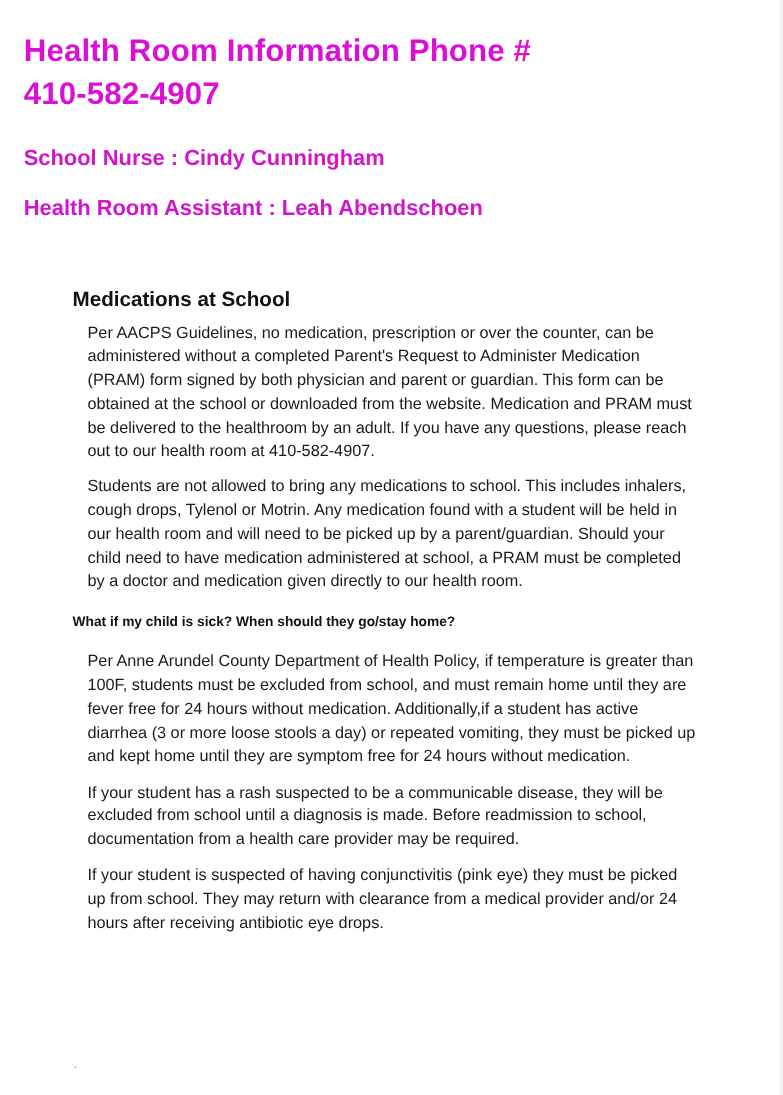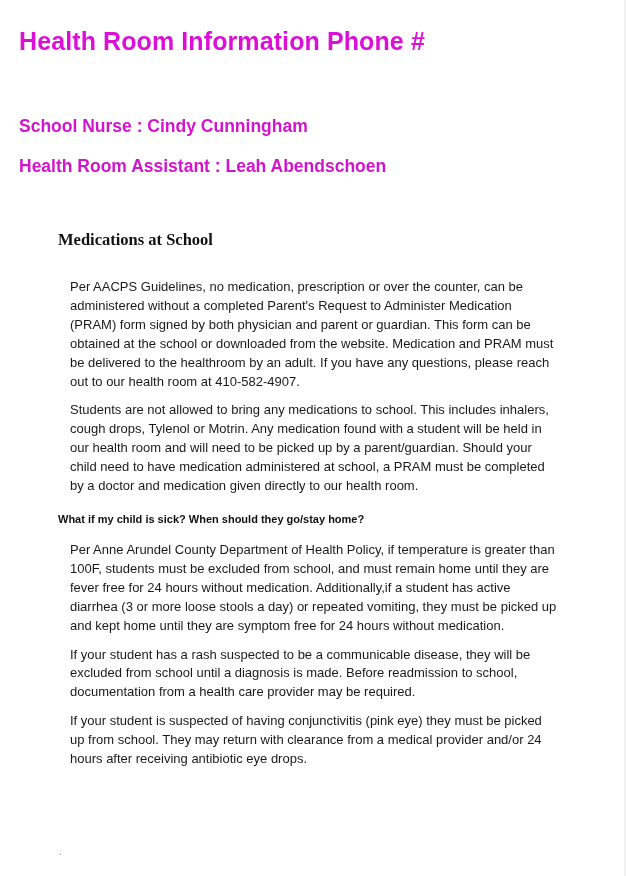--- a/index.html
+++ b/index.html
@@ -20,37 +20,38 @@
       margin: 0; color: #d214cc; font-weight: bold; font-size: 17.5px;
       position: absolute; left: 0; white-space: nowrap;
     }
     .staff.nurse { top: 92px; }
     .staff.assistant { top: 132px; }
 
     .content { position: absolute; left: 58px; top: 229px; width: 500px; color: #111; }
     .section-heading {
       margin: 0; font-weight: bold; font-size: 16.5px; line-height: 22px; color: #111;
     }
-    .section-heading.h1 { margin-bottom: 27px; font-family: Liberation Serif, serif; }
+    .section-heading.h1 { margin-bottom: 6px; }
     .section-heading.h2 { font-size: 11px; line-height: 25px; margin-top: 11px; margin-bottom: 9px; }
     .para {
       margin: 0 0 10px 12px; font-size: 13px; line-height: 18.9px; color: #1a1a1a;
     }
     .trail-dot {
       position: absolute; left: 59px; top: 846px; font-size: 10px; color: #888;
     }
   </style>
 </head>
 <body>
 
 <div class="right-edge"></div>
 
 <div class="header">
   <h1 class="title">
     <span>Health Room Information Phone #</span><br>
+    <span>410-582-4907</span>
   </h1>
   <p class="staff assistant">Health Room Assistant : Leah Abendschoen</p>
   <p class="staff nurse">School Nurse : Cindy Cunningham</p>
 </div>
 
 <div class="content">
   <section>
     <h2 class="section-heading h1">Medications at School</h2>
     <p class="para">Per AACPS Guidelines, no medication, prescription or over the counter, can be administered without a completed Parent's Request to Administer Medication (PRAM) form signed by both physician and parent or guardian. This form can be obtained at the school or downloaded from the website. Medication and PRAM must be delivered to the healthroom by an adult.  If you have any questions, please reach out to our health room at 410-582-4907.</p>
     <p class="para">Students are not allowed to bring any medications to school. This includes inhalers, cough drops, Tylenol or Motrin. Any medication found with a student will be held in our health room and will need to be picked up by a parent/guardian. Should your child need to have medication administered at school, a PRAM must be completed by a doctor and medication given directly to our health room.</p>

